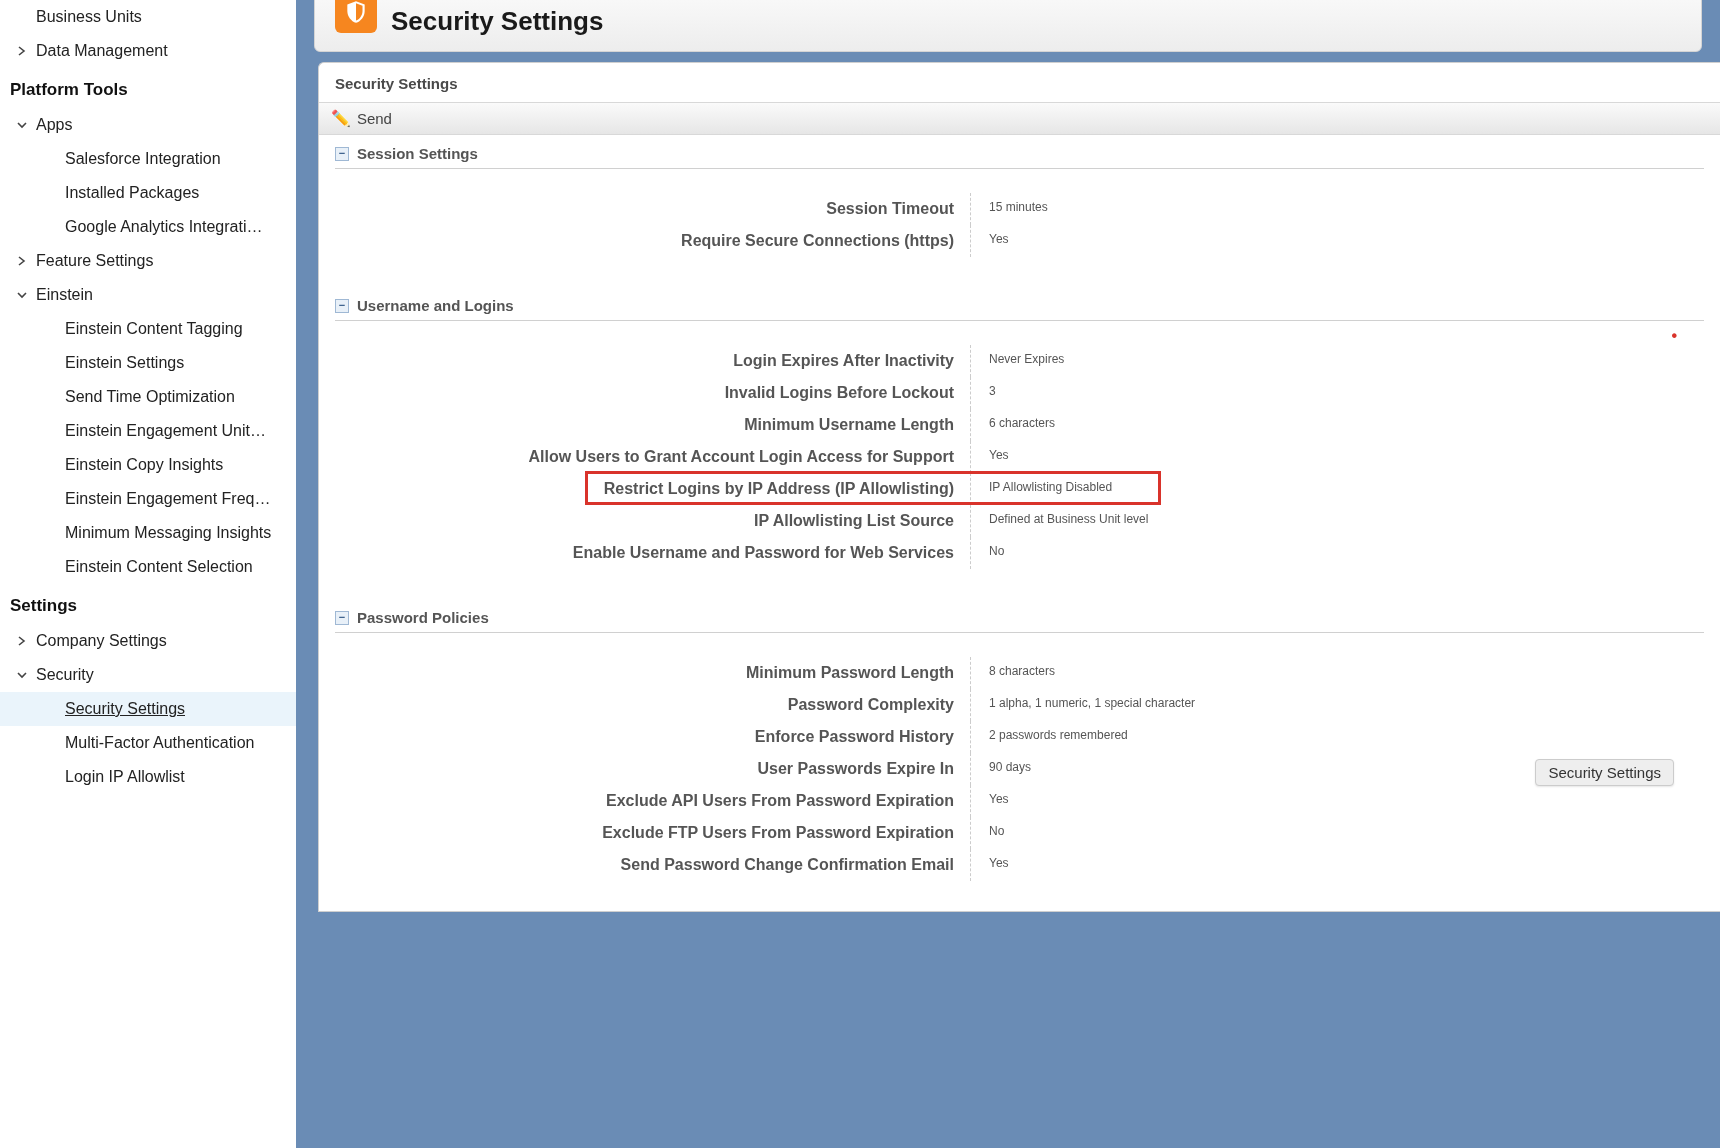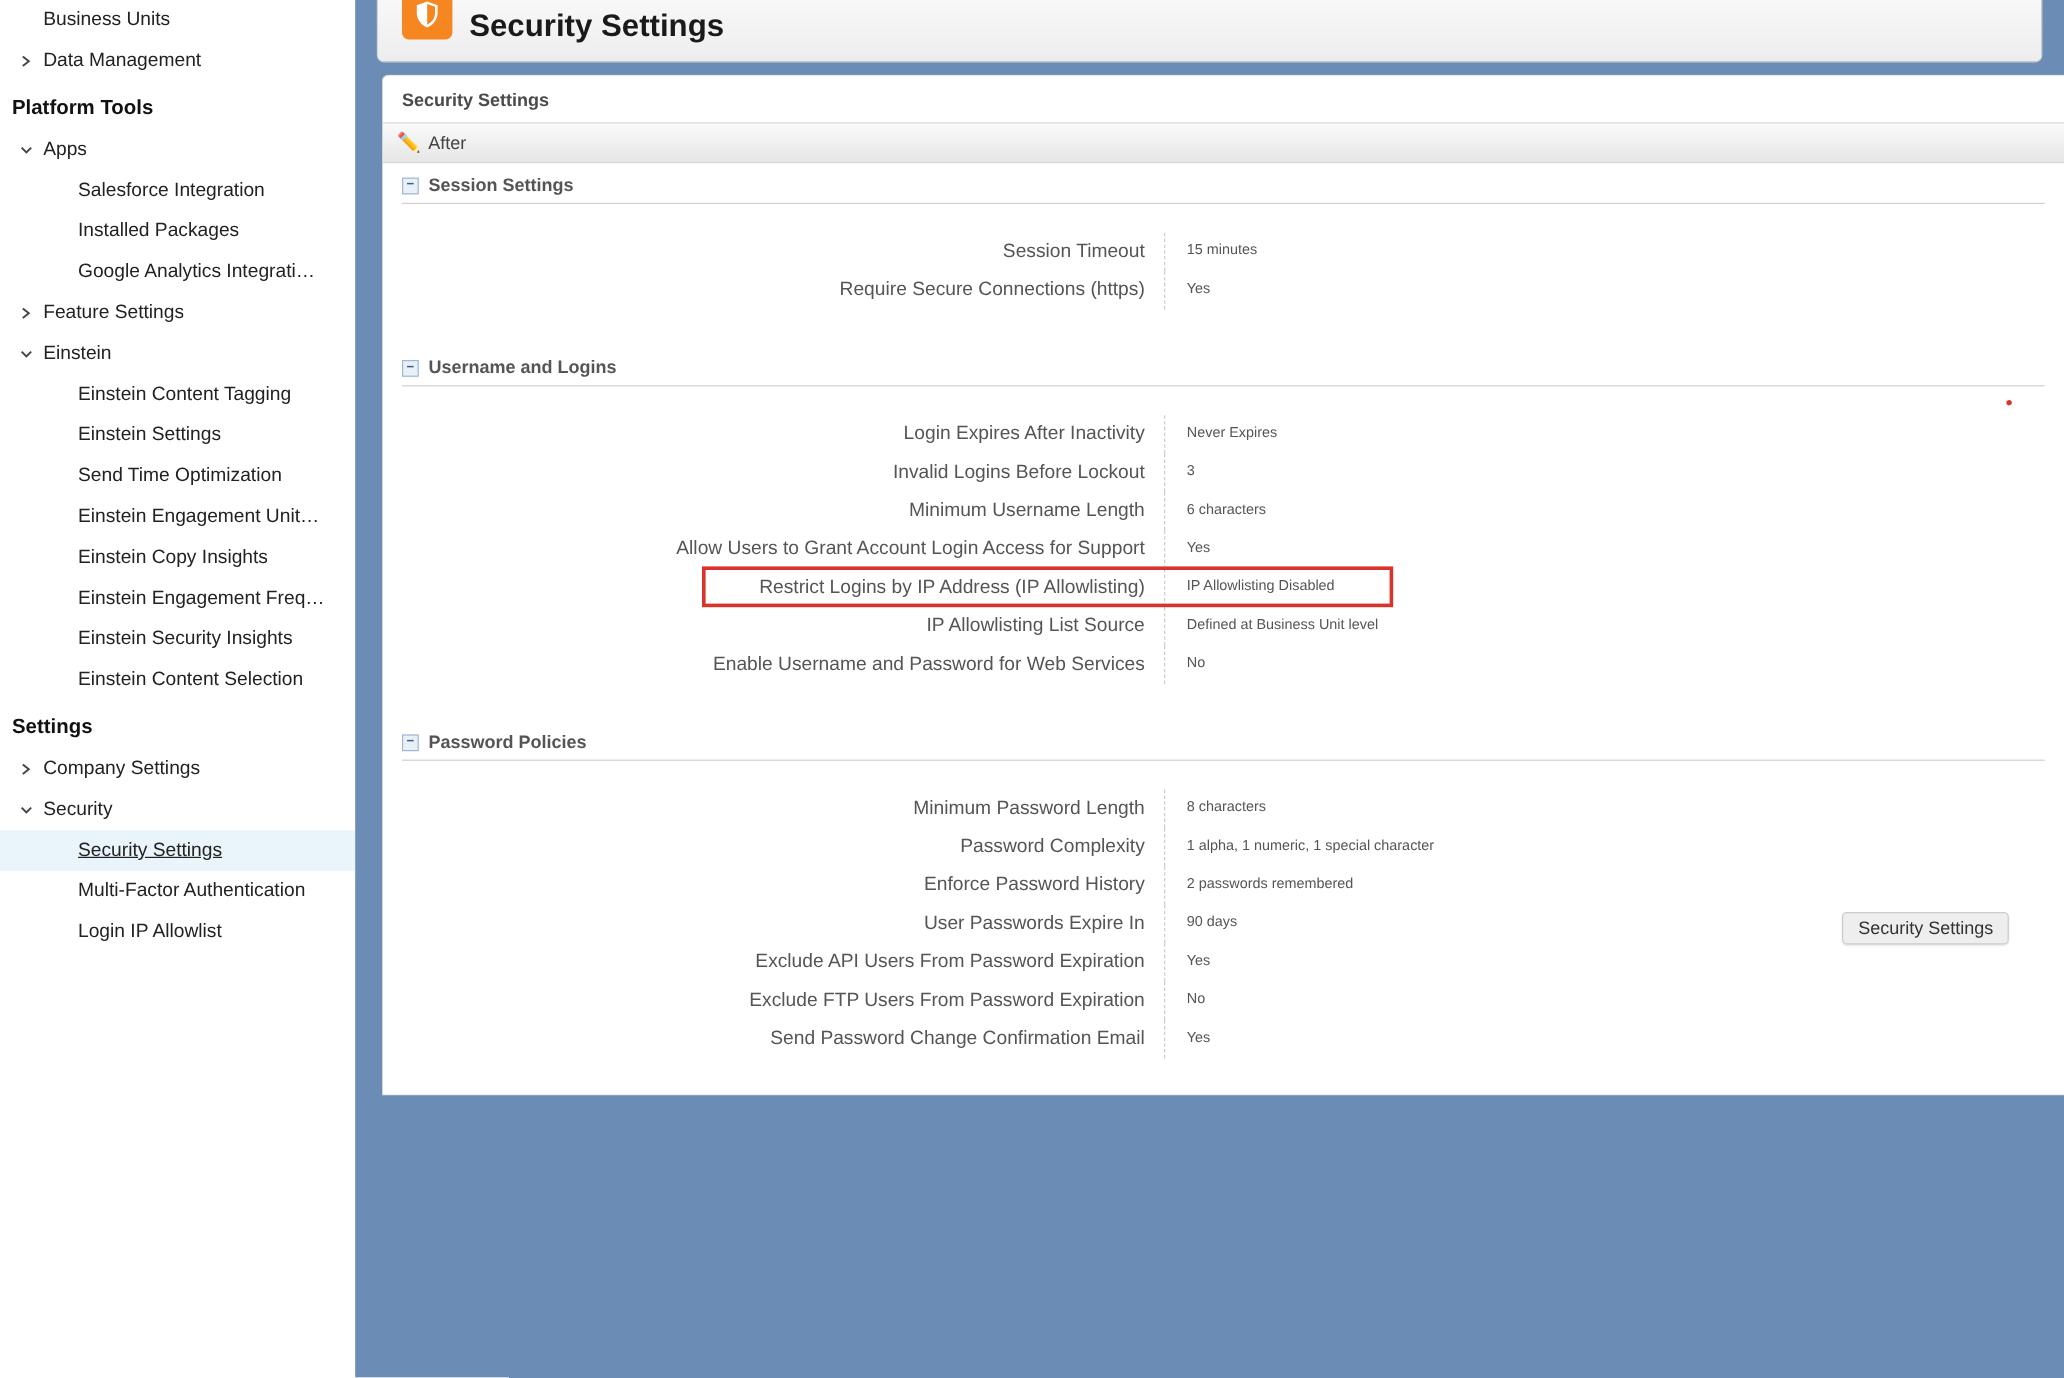--- a/index.html
+++ b/index.html
@@ -154,21 +154,21 @@
   .field-table {
     display: grid;
     grid-template-columns: 636px 1fr;
     margin: 24px 0 30px 0;
     position: relative;
   }
   .field-row { display: contents; }
   .field-label {
     text-align: right;
     padding: 7px 16px 7px 8px;
-    font-weight: 400;
+    font-weight: 700;
     color: #555;
     font-size: 16px;
     border-right: 1px dashed #ccc;
   }
   .field-value {
     padding: 7px 18px;
     color: #555;
     font-size: 12px;
   }
   .highlight-overlay {
@@ -266,21 +266,21 @@
     <div class="nav-item level2">
         <span class="label">Einstein Engagement Unit…</span>
       </div>
     <div class="nav-item level2">
         <span class="label">Einstein Copy Insights</span>
       </div>
     <div class="nav-item level2">
         <span class="label">Einstein Engagement Freq…</span>
       </div>
     <div class="nav-item level2">
-        <span class="label">Einstein Security Insights</span>
+        <span class="label">Minimum Messaging Insights</span>
       </div>
     <div class="nav-item level2">
         <span class="label">Einstein Content Selection</span>
       </div>
 
     <div class="nav-section-heading">Settings</div>
 
     <div class="nav-item level1">
       <span class="chev">
         <svg width="10" height="10" viewBox="0 0 10 10">
@@ -318,21 +318,21 @@
             <path d="M12 4 L18 6.2 V11 C18 15 15.3 18.7 12 19.9 V4 Z" fill="#f6861f"></path>
           </svg>
       </div>
       <div class="header-title">Security Settings</div>
     </div>
 
     <div class="content-card">
       <div class="card-title">Security Settings</div>
       <div class="edit-row">
         <span class="pencil">✏️</span>
-        <span>After</span>
+        <span>Send</span>
       </div>
 
       <div class="section">
         <div class="section-header">
           <span class="collapse-icon">−</span>
           <span>Session Settings</span>
         </div>
         <div class="field-table">
           <div class="field-row"><div class="field-label">Session Timeout</div><div class="field-value">15 minutes</div></div>
           <div class="field-row"><div class="field-label">Require Secure Connections (https)</div><div class="field-value">Yes</div></div>

